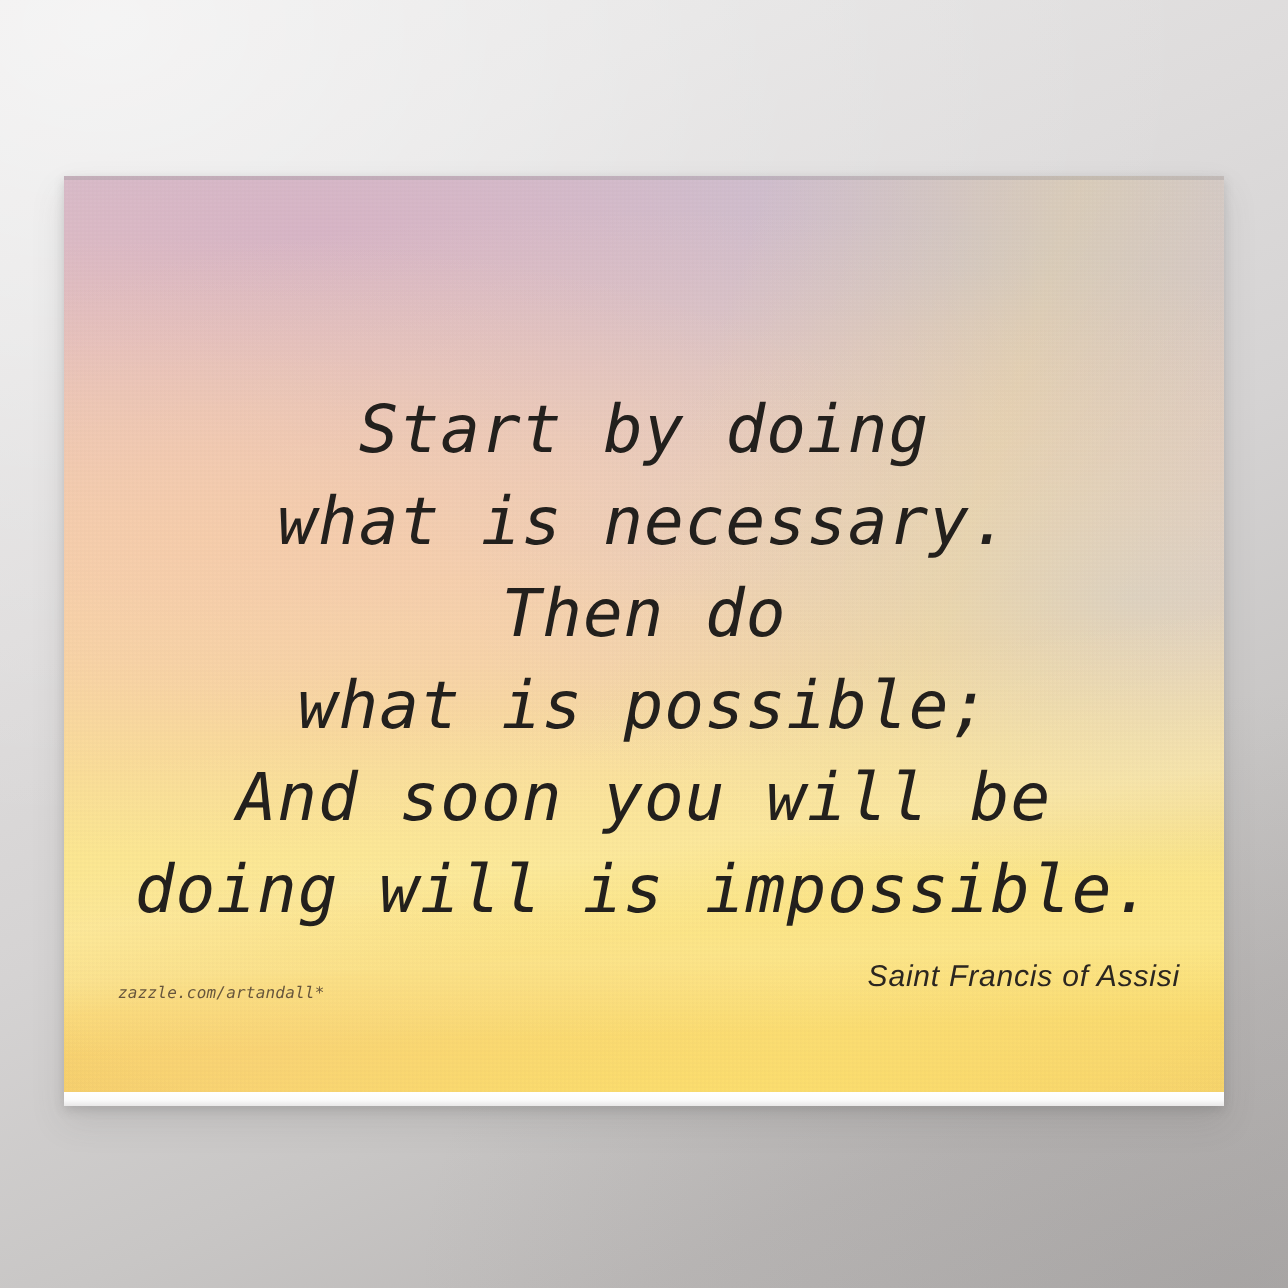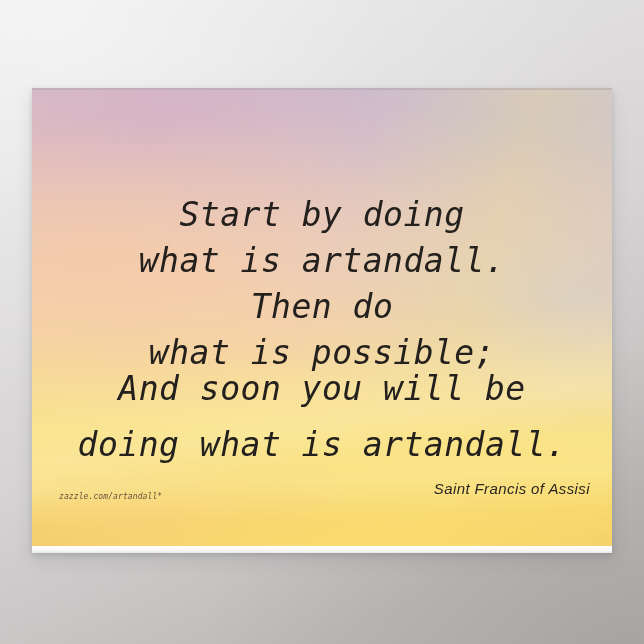--- a/index.html
+++ b/index.html
@@ -159,21 +159,21 @@
     font-size: 33px;
     line-height: 1;
     letter-spacing: 0.5px;
     color: #23201d;
     white-space: nowrap;
   }
   .ql1 { top: 110px; }
   .ql2 { top: 156px; }
   .ql3 { top: 202px; }
   .ql4 { top: 248px; }
-  .ql5 { top: 284px; }
+  .ql5 { top: 294px; }
   .ql6 { top: 340px; }
 
   #attribution {
     position: absolute;
     right: 22px;
     top: 392px;
     font-family: Liberation Sans, sans-serif;
     font-style: italic;
     font-size: 15px;
     letter-spacing: 0.4px;
@@ -208,25 +208,25 @@
       <div class="sky-haze-a"></div>
       <div class="sky-haze-b"></div>
       <div class="sky-glow"></div>
       <div class="sky-streaks"></div>
       <div class="sky-grain"></div>
       <div class="art-vignette"></div>
       <div class="art-topline"></div>
 
       <div id="quote-block">
         <div class="quote-line ql1">Start by doing</div>
-        <div class="quote-line ql2">what is artandall.</div>
+        <div class="quote-line ql2">what is necessary.</div>
         <div class="quote-line ql3">Then do</div>
         <div class="quote-line ql4">what is possible;</div>
         <div class="quote-line ql5">And soon you will be</div>
-        <div class="quote-line ql6">doing what is artandall.</div>
+        <div class="quote-line ql6">doing will is impossible.</div>
 
         <div id="attribution">Saint Francis of Assisi</div>
         <div id="watermark">zazzle.com/artandall*</div>
       </div>
     </div>
 
     <div id="poster-margin"></div>
 
   </div>
 </div>

